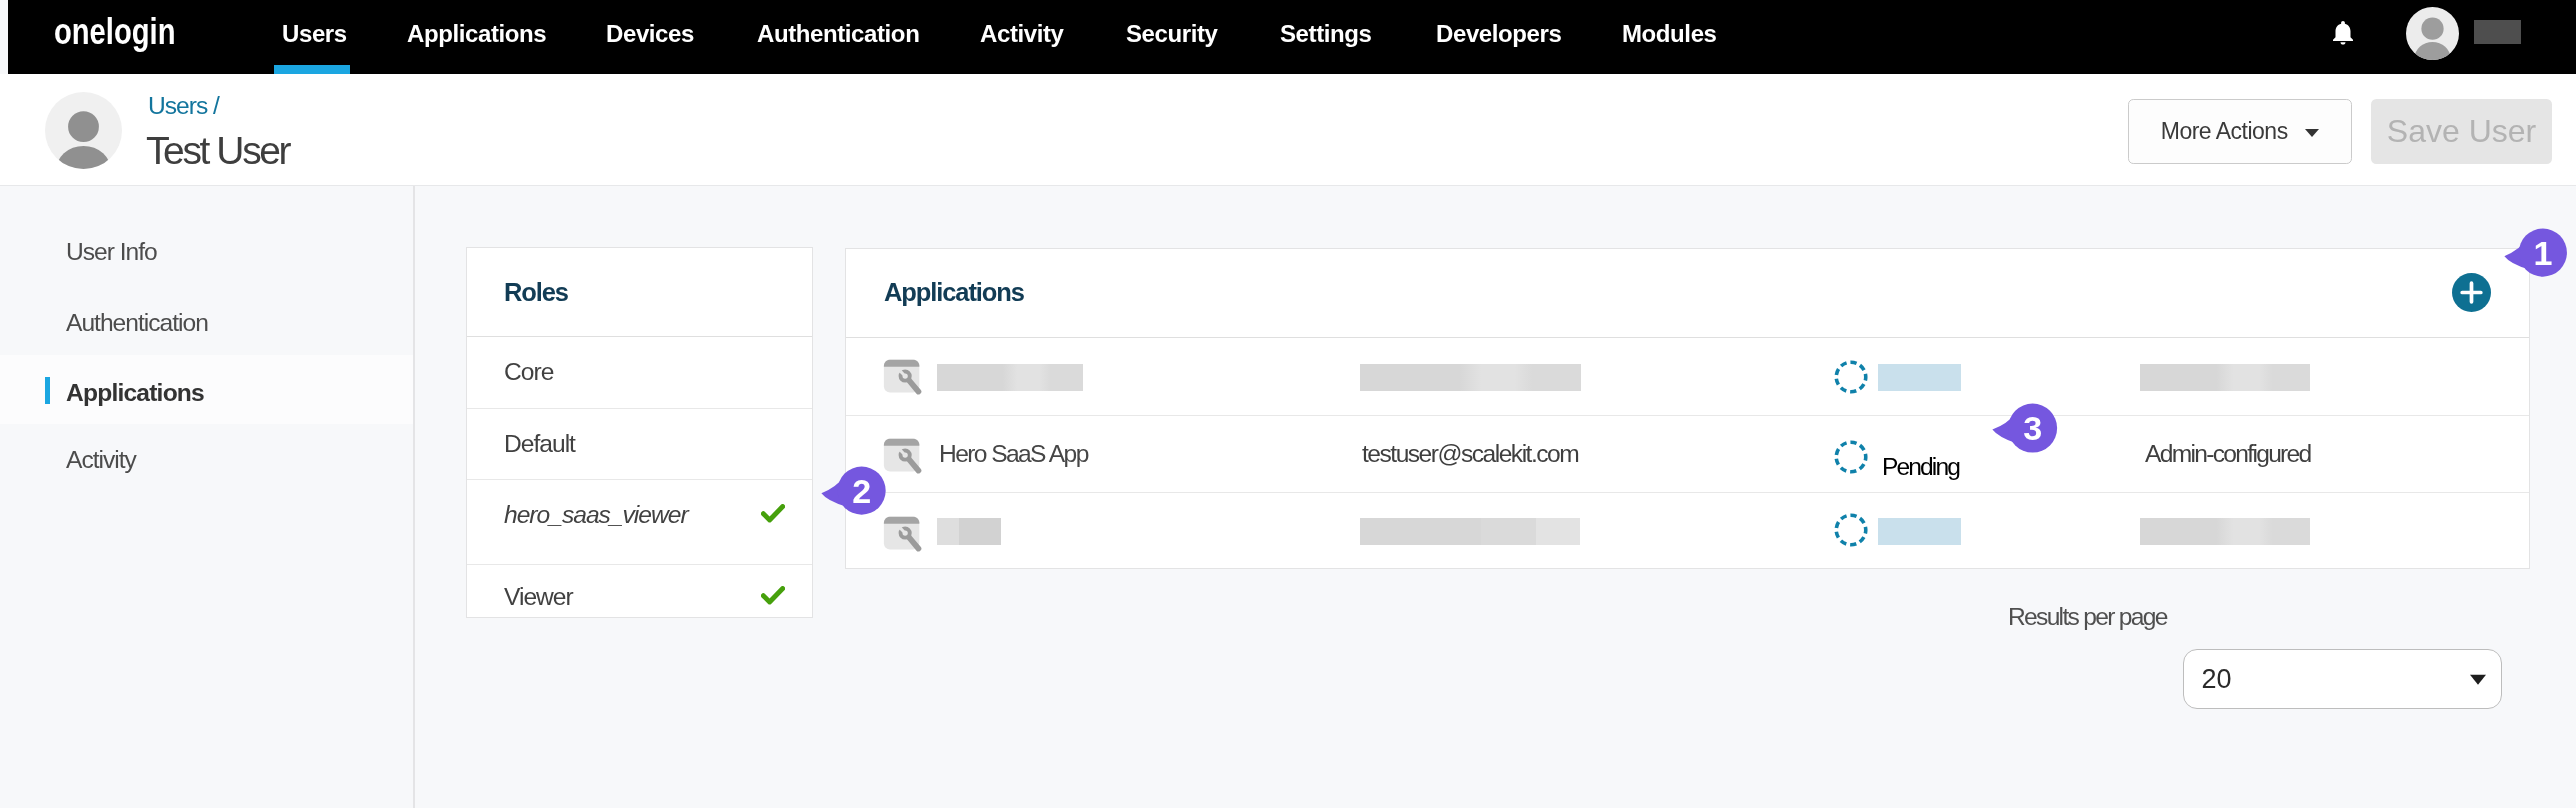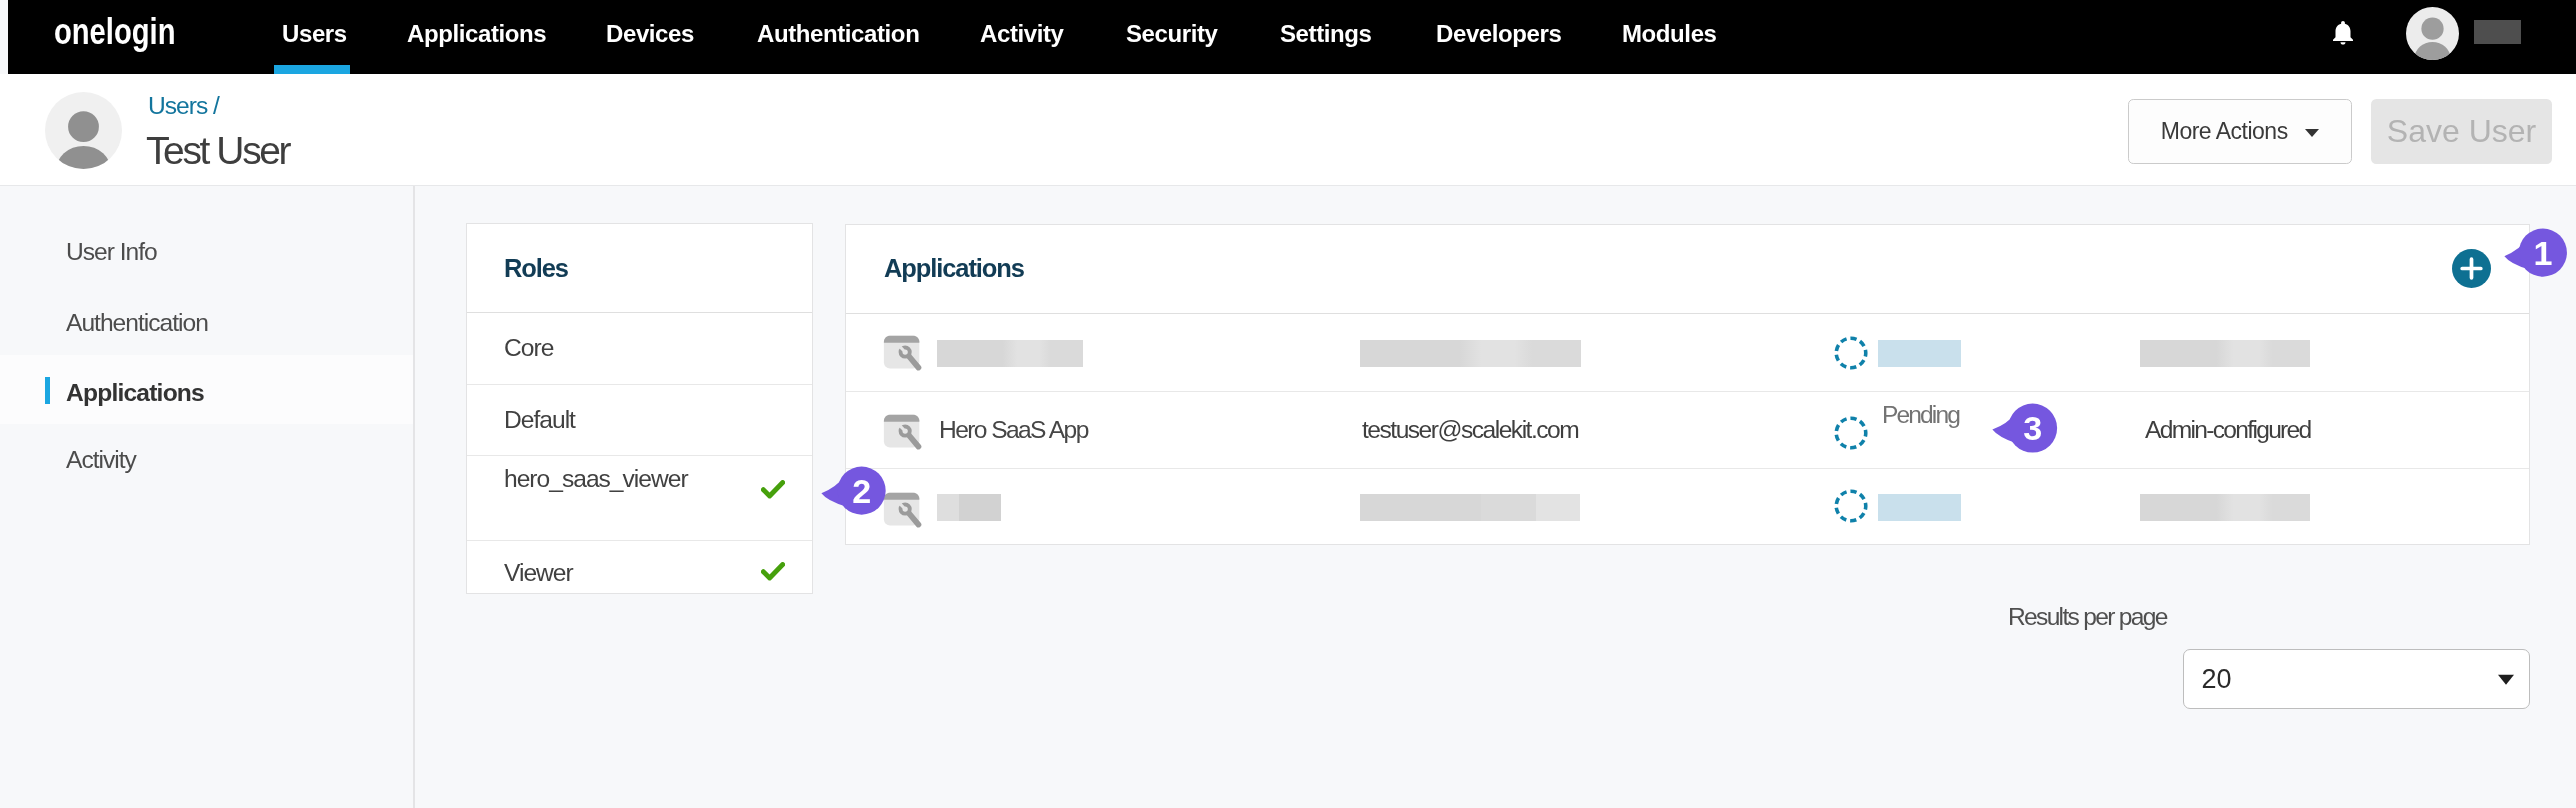--- a/index.html
+++ b/index.html
@@ -24,35 +24,35 @@
   #btn-more .tri { width:0; height:0; border-left:7px solid transparent; border-right:7px solid transparent; border-top:8px solid #333; margin-top:3.5px; }
   #btn-save { left:2371px; width:181px; background:#e5e5e5; color:#b3b3b3; font-size:32px; }
 
   
   #divider { position:absolute; left:413px; top:186px; width:1.8px; height:622px; background:#e4e4e6; }
   .side-item { position:absolute; left:66px; font-size:24.6px; line-height:30px; color:#4c4c4c; letter-spacing:-1px; }
   #side-active-band { position:absolute; left:0; top:355px; width:413px; height:69px; background:#fcfcfd; }
   #side-active-bar { position:absolute; left:45px; top:377px; width:5.3px; height:27px; background:#1ba6e1; }
 
   
-  .card { position:absolute; background:#fff; border:1.8px solid #e3e3e4; }
+  .card { position:absolute; background:#fff; border:1.8px solid #e3e3e4;margin-top:24px; }
   #roles-card { left:466px; top:223px; width:347px; height:371px; }
   #apps-card { left:845px; top:224px; width:1685px; height:321px; }
   .card-h { font-weight:700; font-size:25.5px; line-height:30px; color:#123c55; letter-spacing:-1.1px; }
 
   #roles-card .row { position:absolute; left:0; width:100%; border-top:1.8px solid #e8e8e8; }
   .role-txt { position:absolute; left:37px; font-size:24.6px; line-height:28px; color:#414141; letter-spacing:-1px; }
 
   .apptxt { position:absolute; font-size:24.6px; line-height:28px; letter-spacing:-1px; }
 
   
   .bar { position:absolute; height:27px; background:linear-gradient(90deg,#d7d7d7 0%,#d7d7d7 45%,#e2e2e2 55%,#e2e2e2 70%,#dadada 78%,#dadada 100%); }
   .bar.blue { background:#c9e0ec; }
   #rpp { position:absolute; left:2008px; top:603px; font-size:24.6px; line-height:28px; color:#4f4f4f; letter-spacing:-1.7px; }
-  #select { position:absolute; left:2183px; top:649px; width:347px; height:60px; background:#fff; border:1.8px solid #bdbdbd; border-radius:7px; }
+  #select { position:absolute; left:2183px; top:649px; width:319px; height:60px; background:#fff; border:1.8px solid #bdbdbd; border-radius:14px; }
   #select .val { position:absolute; left:17.6px; top:50%; transform:translateY(-50%); font-size:27px; color:#2a2a2a; }
   #select .tri { position:absolute; right:15px; top:50%; transform:translateY(-42%); width:0; height:0; border-left:8.8px solid transparent; border-right:8.8px solid transparent; border-top:10.5px solid #1e1e1e; }
   .badge { position:absolute; }
 </style>
 </head>
 <body>
 
 <div id="topbar">
   <svg style="position:absolute;left:46px;top:0;" width="176" height="74" viewBox="0 0 200 84">
     <text x="0" y="50" textLength="138" lengthAdjust="spacingAndGlyphs" font-family="Liberation Sans, sans-serif" font-size="42" font-weight="700" fill="#fff">onelogin</text>
@@ -117,21 +117,21 @@
 
 <div class="card" id="roles-card">
   <div class="card-h" style="position:absolute; left:37px; top:29px;">Roles</div>
   <div class="row" style="top:160px; height:71px;">
       <span class="role-txt" style="top:21px;">Default</span>
     </div>
   <div class="row" style="top:88px; height:72px; border-top-color:#dfdfdf;">
       <span class="role-txt" style="top:21px;">Core</span>
     </div>
   <div class="row" style="top:231px; height:69px;">
-      <span class="role-txt" style="top:9px;">hero_saas_viewer</span>
+      <span class="role-txt" style="top:21px;font-style:italic;">hero_saas_viewer</span>
     <svg style="position:absolute; left:294px; top:24px;" width="24" height="18.5" viewBox="0 0 28 22">
         <path d="M2.5 11.5 L10 19 L25.5 3" fill="none" stroke="#46a00c" stroke-width="5.8" stroke-linecap="round" stroke-linejoin="round"></path>
       </svg>
   </div>
   <div class="row" style="top:316px; height:69px;">
       <span class="role-txt" style="top:17.6px;">Viewer</span>
     <svg style="position:absolute; left:294px; top:21px;" width="24" height="18.5" viewBox="0 0 28 22">
         <path d="M2.5 11.5 L10 19 L25.5 3" fill="none" stroke="#46a00c" stroke-width="5.8" stroke-linecap="round" stroke-linejoin="round"></path>
       </svg>
   </div>
@@ -174,21 +174,21 @@
           <circle cx="25" cy="21.5" r="5.2" stroke-width="4.4"></circle>
           <line x1="29.5" y1="26.5" x2="40" y2="39" stroke-width="6.5" stroke-linecap="round"></line>
         </g>
         <line x1="19.5" y1="16" x2="23.5" y2="20" stroke="#e6e6e6" stroke-width="3.4"></line>
       </svg>
     <div class="apptxt" style="left:93px; top:24.6px; color:#464646; letter-spacing:-1.6px;">Hero SaaS App</div>
     <div class="apptxt" style="left:516px; top:24.6px; color:#3f3f3f; letter-spacing:-1.5px;">testuser@scalekit.com</div>
     <svg style="position:absolute; left:988px; top:24.6px;" width="34" height="34" viewBox="0 0 38 38">
         <circle cx="19" cy="19" r="16.5" fill="none" stroke="#0f81aa" stroke-width="4" stroke-dasharray="7 4.37" stroke-dashoffset="3"></circle>
       </svg>
-    <div class="apptxt" style="left:1036px; top:10px; color:#737373; letter-spacing:-1.9px;">Pending</div>
+    <div class="apptxt" style="left:1036px; top:38px; color:#000000; letter-spacing:-1.9px;">Pending</div>
     <div class="apptxt" style="left:1299px; top:24.6px; color:#3f3f3f; letter-spacing:-1.7px;">Admin-configured</div>
   </div>
   <div style="position:absolute; left:0; top:243px; width:100%; border-top:1.8px solid #e8e8e8;"></div>
 
   <div style="position:absolute; left:0; top:243px; width:100%; height:76px;">
     <svg class="appicon" style="position:absolute; left:37px; top:22px;" width="39" height="39" viewBox="0 0 44 44">
         <rect x="1" y="3" width="40" height="37" rx="7" fill="#e6e6e6"></rect>
         <path d="M1 10 C1 6 4 3 8 3 L34 3 C38 3 41 6 41 10 L41 11 L1 11 Z" fill="#a4a4a4"></path>
         <g stroke="#9b9b9b" fill="none">
           <circle cx="25" cy="21.5" r="5.2" stroke-width="4.4"></circle>

